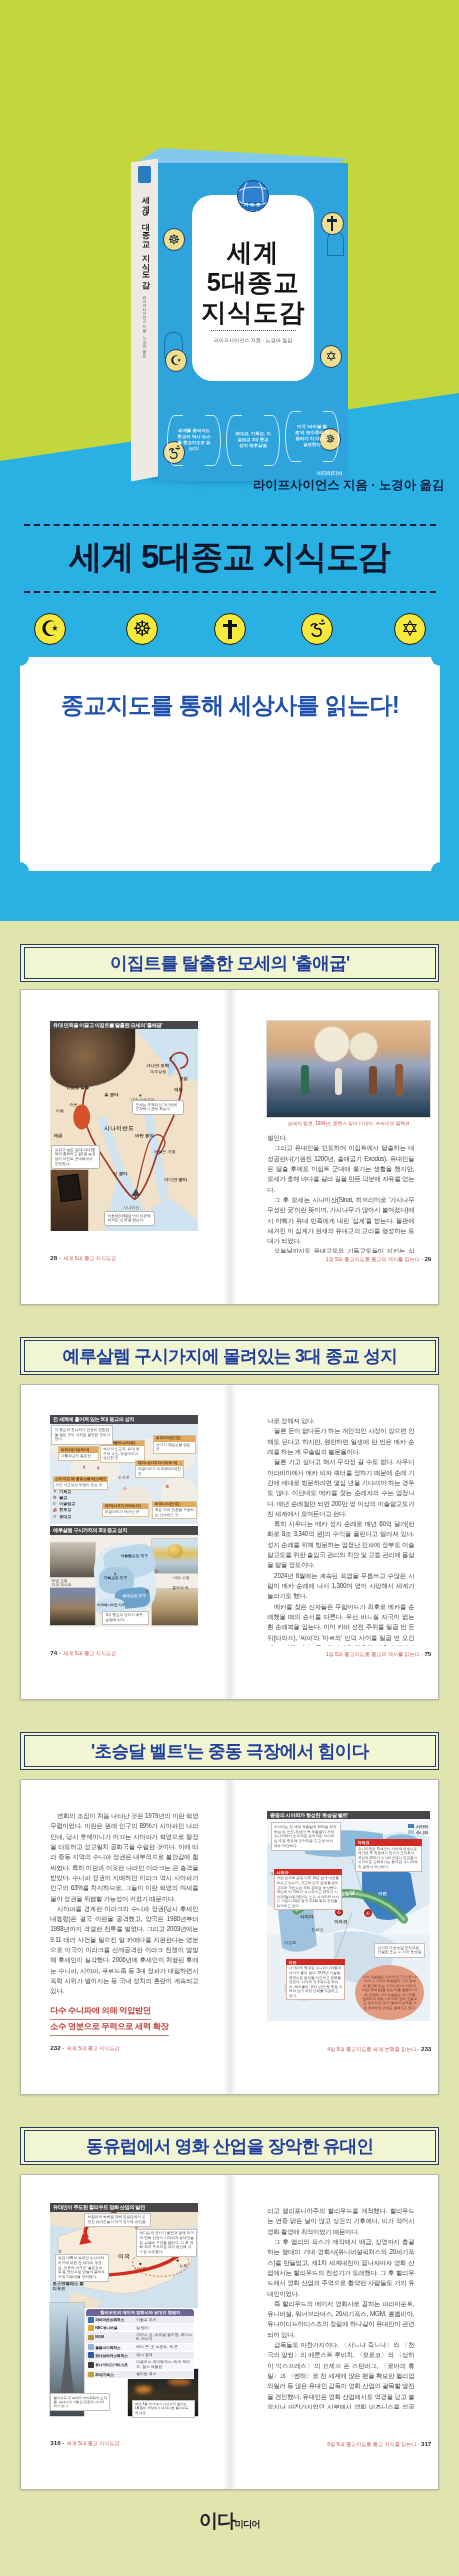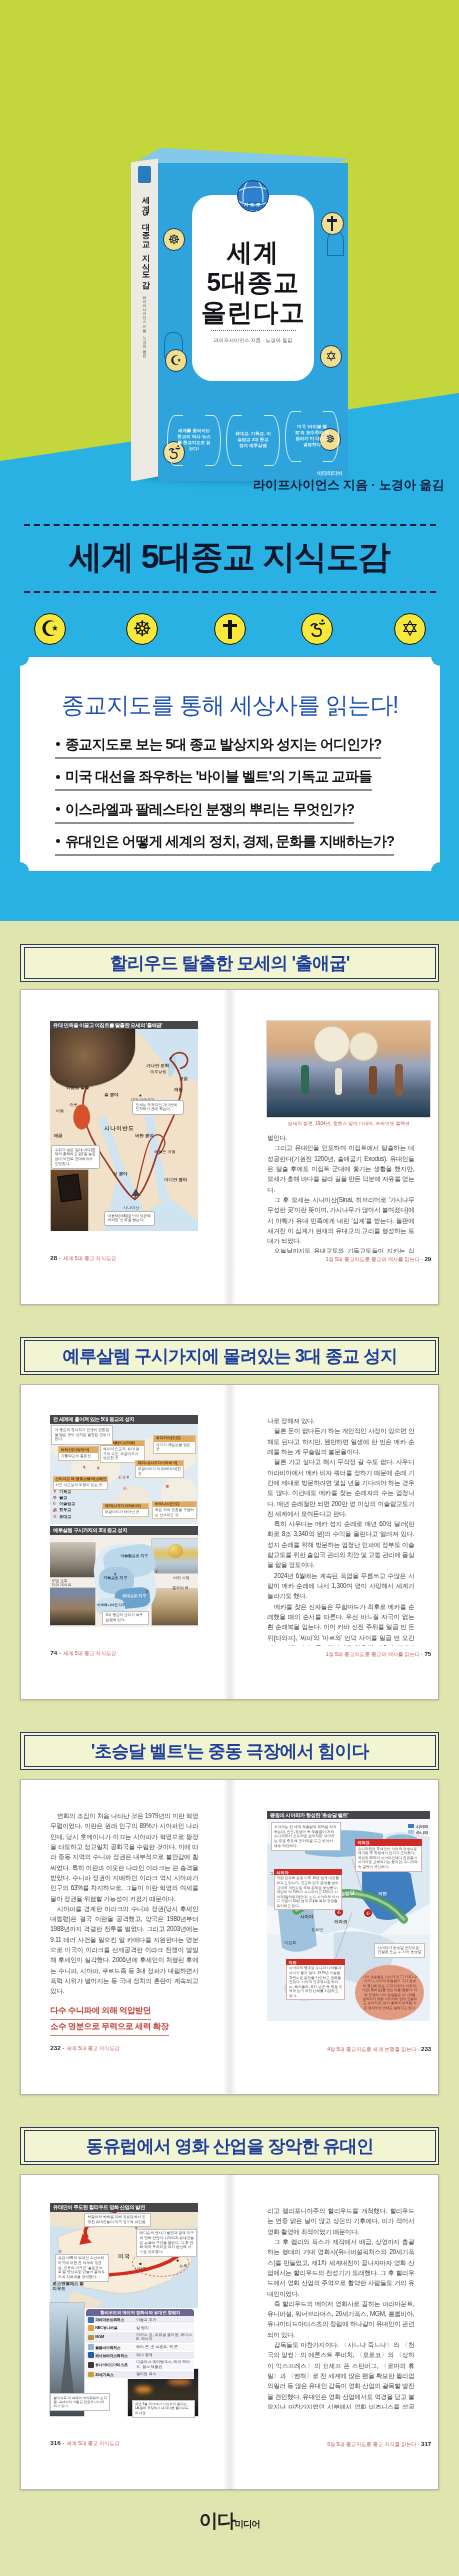--- a/index.html
+++ b/index.html
@@ -38,21 +38,21 @@
   .cover-pub{position:absolute;right:5.6px;bottom:4.5px;color:#eaf6fd;font-size:5.1px;font-weight:bold}
   .author-caption{position:absolute;right:14.7px;top:477px;font-size:12.4px;font-weight:bold;color:#13203f;z-index:4}
   
   .dash-rule{position:absolute;left:24px;width:412px;border-top:2.3px dashed #171d33}
   .main-title{position:absolute;left:0;top:535px;width:459px;text-align:center;font-size:33px;font-weight:800;color:#10172c;letter-spacing:-1.1px}
   .symc{position:absolute;top:613px;width:32px;height:32px;background:#f6e93b;border-radius:50%;display:flex;align-items:center;justify-content:center;color:#101010;font-size:21.4px;font-weight:bold;border:1.1px solid #15151a}
   .xbar{position:absolute;background:#121212}
   
   .intro-panel{position:absolute;left:20px;top:657px;width:420px;height:214px;background:#fff;border-radius:8px;z-index:2}
   .bite{position:absolute;width:19px;height:19px;border-radius:50%;background:#29b1e4}
-  .intro-heading{position:absolute;left:0;top:33px;width:100%;text-align:center;font-size:23px;font-weight:400;color:#1e52ae;letter-spacing:-0.6px}
+  .intro-heading{position:absolute;left:0;top:33px;width:100%;text-align:center;font-size:23px;font-weight:700;color:#1e52ae;letter-spacing:-0.6px}
   .bullets{position:absolute;left:35px;top:79px;width:356px}
   .bullet{display:table;font-size:14px;font-weight:800;color:#171717;letter-spacing:-0.6px;padding-bottom:2.8px;margin-bottom:9.6px;border-bottom:2.3px double #8f8f8f;white-space:nowrap}
   .bullet::before{content:"";display:inline-block;width:4px;height:4px;background:#141414;border-radius:50%;margin:0 5.1px 2.3px 1.1px;vertical-align:middle}
   
   .sec-head{position:absolute;left:20.3px;width:419px;height:38px;background:#f2f5d1;border:1.1px solid #2b3a5e}
   .sec-head::before{content:"";position:absolute;inset:2.3px;border:0.6px solid #2b3a5e}
   .sec-head span{position:absolute;left:0;top:0;width:100%;line-height:36px;text-align:center;font-size:17.5px;font-weight:800;color:#21409c;letter-spacing:-0.6px}
   .spread{position:absolute;left:20.3px;width:419px;height:316px;background:#fff;border:0.6px solid #b6b8ac;box-shadow:0 0.6px 2.3px rgba(0,0,0,.18)}
   .spread::after{content:"";position:absolute;left:50%;top:0;bottom:0;width:14.7px;transform:translateX(-50%);background:linear-gradient(90deg,rgba(0,0,0,0) 0%,rgba(0,0,0,.09) 50%,rgba(0,0,0,0) 100%);pointer-events:none}
   .info-head{position:absolute;left:0;top:0;width:100%;height:8.5px;background:#47474b;color:#fff;font-size:5.1px;font-weight:bold;line-height:8.5px;padding:0 2.8px;letter-spacing:-0.3px;white-space:nowrap;overflow:hidden}
@@ -145,21 +145,21 @@
     <div class="cover-panel">
       <div class="globe-ic">
         <div class="globe-words">
           <span>지도로</span>
           <span>읽는다</span>
         </div>
       </div>
       <div class="cover-title">
         <div>세계</div>
         <div>5대종교</div>
-        <div>올린다고</div>
+        <div>지식도감</div>
       </div>
       <div class="cover-dots"></div>
       <div class="cover-author">라이프사이언스 지음 · 노경아 옮김</div>
     </div>
 
     <div class="laurel" style="left:8px;top:247px">
         <span>세계를 움직이는 종교의 역사·뉴스를 종교지도로 읽는다!</span>
       </div>
     <div class="laurel" style="left:67px;top:247px">
         <span>유대교, 기독교, 이슬람교 3대 종교 성지 예루살렘</span>
@@ -203,30 +203,24 @@
       <span>✡</span>
     </div>
 </div>
 
 <div class="intro-panel">
   <div class="bite" style="left:-9.6px;top:-9.6px"></div>
   <div class="bite" style="right:-9.6px;top:-9.6px"></div>
   <div class="bite" style="left:-9.6px;bottom:-9.6px"></div>
   <div class="bite" style="right:-9.6px;bottom:-9.6px"></div>
   <div class="intro-heading">종교지도를 통해 세상사를 읽는다!</div>
-  <div class="bullets">
-    <div class="bullet">종교지도로 보는 5대 종교 발상지와 성지는 어디인가?</div>
-    <div class="bullet">미국 대선을 좌우하는 '바이블 벨트'의 기독교 교파들</div>
-    <div class="bullet">이스라엘과 팔레스타인 분쟁의 뿌리는 무엇인가?</div>
-    <div class="bullet">유대인은 어떻게 세계의 정치, 경제, 문화를 지배하는가?</div>
-  </div>
 </div>
 
 <div class="sec-head" style="top:944px">
-    <span>할리우드 탈출한 모세의 '출애굽'</span>
+    <span>이집트를 탈출한 모세의 '출애굽'</span>
   </div>
 
 <div class="spread" style="top:989px">
 
   <div class="abs" style="left:29px;top:30.5px;width:148px;height:210px">
     <div class="info-head">유대 민족을 이끌고 이집트를 탈출한 모세의 '출애굽'</div>
     <div class="abs" style="left:0;top:8.5px;width:148px;height:202px;overflow:hidden">
       <svg width="148" height="202" viewBox="0 0 262 358">
         <rect width="262" height="358" fill="#f1e1c8"></rect>
         <path d="M138 0 L262 0 L262 92 Q224 88 202 62 Q182 38 168 18 Q158 6 138 0 Z" fill="#cfe4f0"></path>

